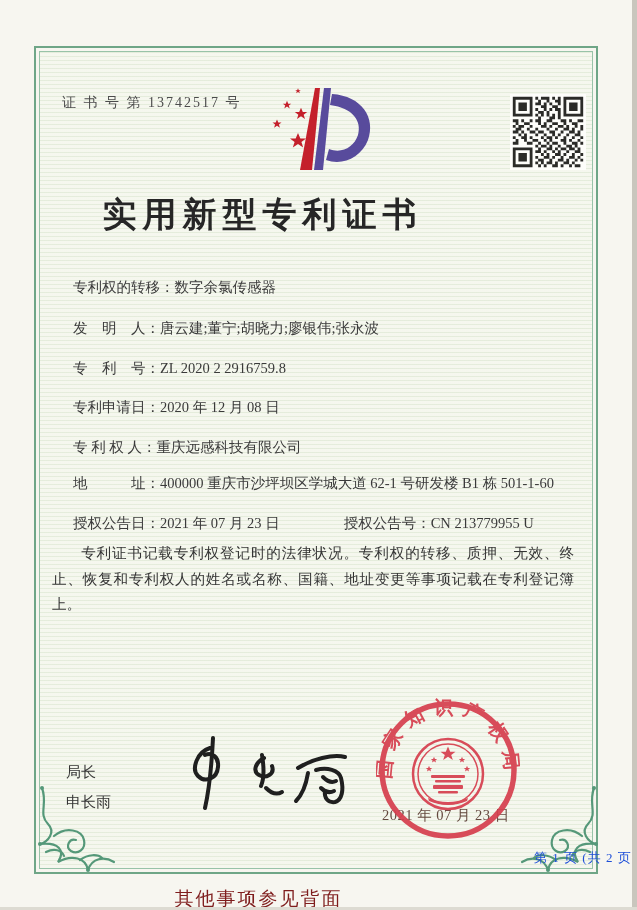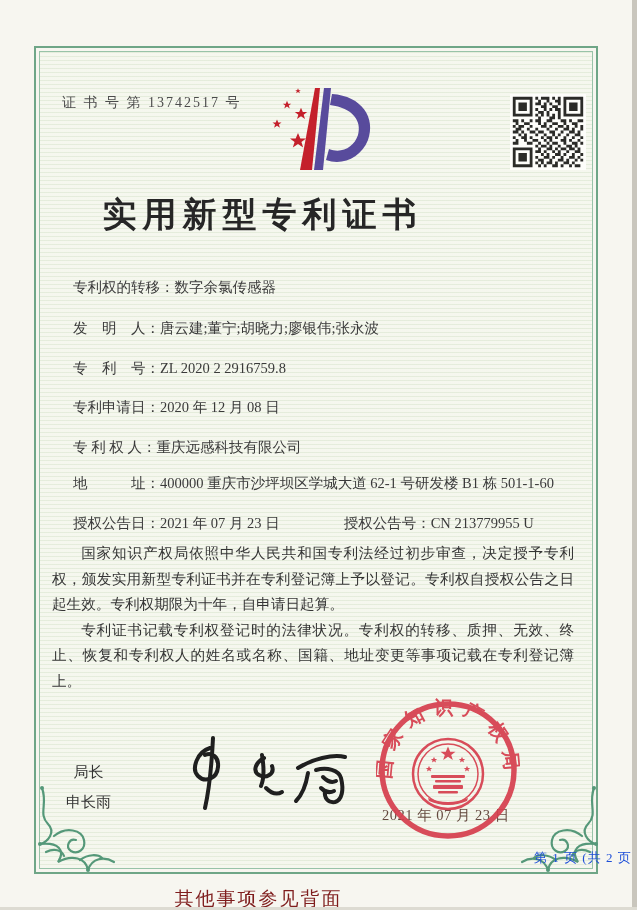--- a/index.html
+++ b/index.html
@@ -41,21 +41,21 @@
   .f-value{white-space:normal;}
   .field-row.addr{white-space:normal;width:500px;}
   .addr .f-label{vertical-align:top;}
   .addr .f-value{display:inline-block;width:400px;vertical-align:top;}
   .pair2{margin-left:64px;}
   .paras{
     position:absolute;left:52px;top:541px;width:522px;
     font-size:14.6px;line-height:25.5px;color:#343434;text-align:justify;
   }
   .paras p{margin:0;text-indent:2em;}
-  .signer{position:absolute;left:66px;top:757px;font-size:15px;line-height:30px;color:#333;text-align:center;}
+  .signer{position:absolute;left:66px;top:757px;font-size:15px;line-height:30px;color:#333;}
   .sig{position:absolute;left:148px;top:728px;width:200px;height:95px;}
   .seal-date{position:absolute;left:382px;top:806px;font-size:14.5px;color:#64493f;letter-spacing:0.5px;}
   .seal{position:absolute;left:376px;top:698px;width:144px;height:144px;opacity:0.93;}
   .page-info{position:absolute;left:0;top:849px;width:637px;text-align:right;font-size:13px;color:#1d4ed8;letter-spacing:1px;}
   .back-note{position:absolute;left:0;top:886px;width:517px;text-align:center;font-size:19px;color:#7f1d1d;letter-spacing:2px;}
   .flourish{position:absolute;width:82px;height:88px;}
   .flourish.bl{left:36px;top:786px;}
   .flourish.br{left:518px;top:786px;transform:scaleX(-1);}
 </style>
 </head>
@@ -167,21 +167,20 @@
       <span class="f-label">专 利 权 人：</span><span class="f-value">重庆远感科技有限公司</span>
     </div>
     <div class="field-row addr" style="top:472px">
       <span class="f-label">地　　　址：</span><span class="f-value">400000 重庆市沙坪坝区学城大道 62-1 号研发楼 B1 栋 501-1-60</span>
     </div>
     <div class="field-row" style="top:512px">
       <span class="f-label">授权公告日：</span><span class="f-value">2021 年 07 月 23 日</span><span class="pair2"><span class="f-label" style="min-width:0">授权公告号：</span><span class="f-value">CN 213779955 U</span></span>
     </div>
 
     <div class="paras">
-      <p>国家知识产权局依照中华人民共和国专利法经过初步审查，决定授予专利权，颁发实用新型专利证书并在专利登记簿上予以登记。专利权自授权公告之日起生效。专利权期限为十年，自申请日起算。</p>
       <p>专利证书记载专利权登记时的法律状况。专利权的转移、质押、无效、终止、恢复和专利权人的姓名或名称、国籍、地址变更等事项记载在专利登记簿上。</p>
     </div>
 
     <div class="signer">
       <div>局长</div>
       <div>申长雨</div>
     </div>
 
     <svg class="sig" viewBox="0 0 200 95">
       <g fill="none" stroke="#1f1f1f" stroke-width="4" stroke-linecap="round">

